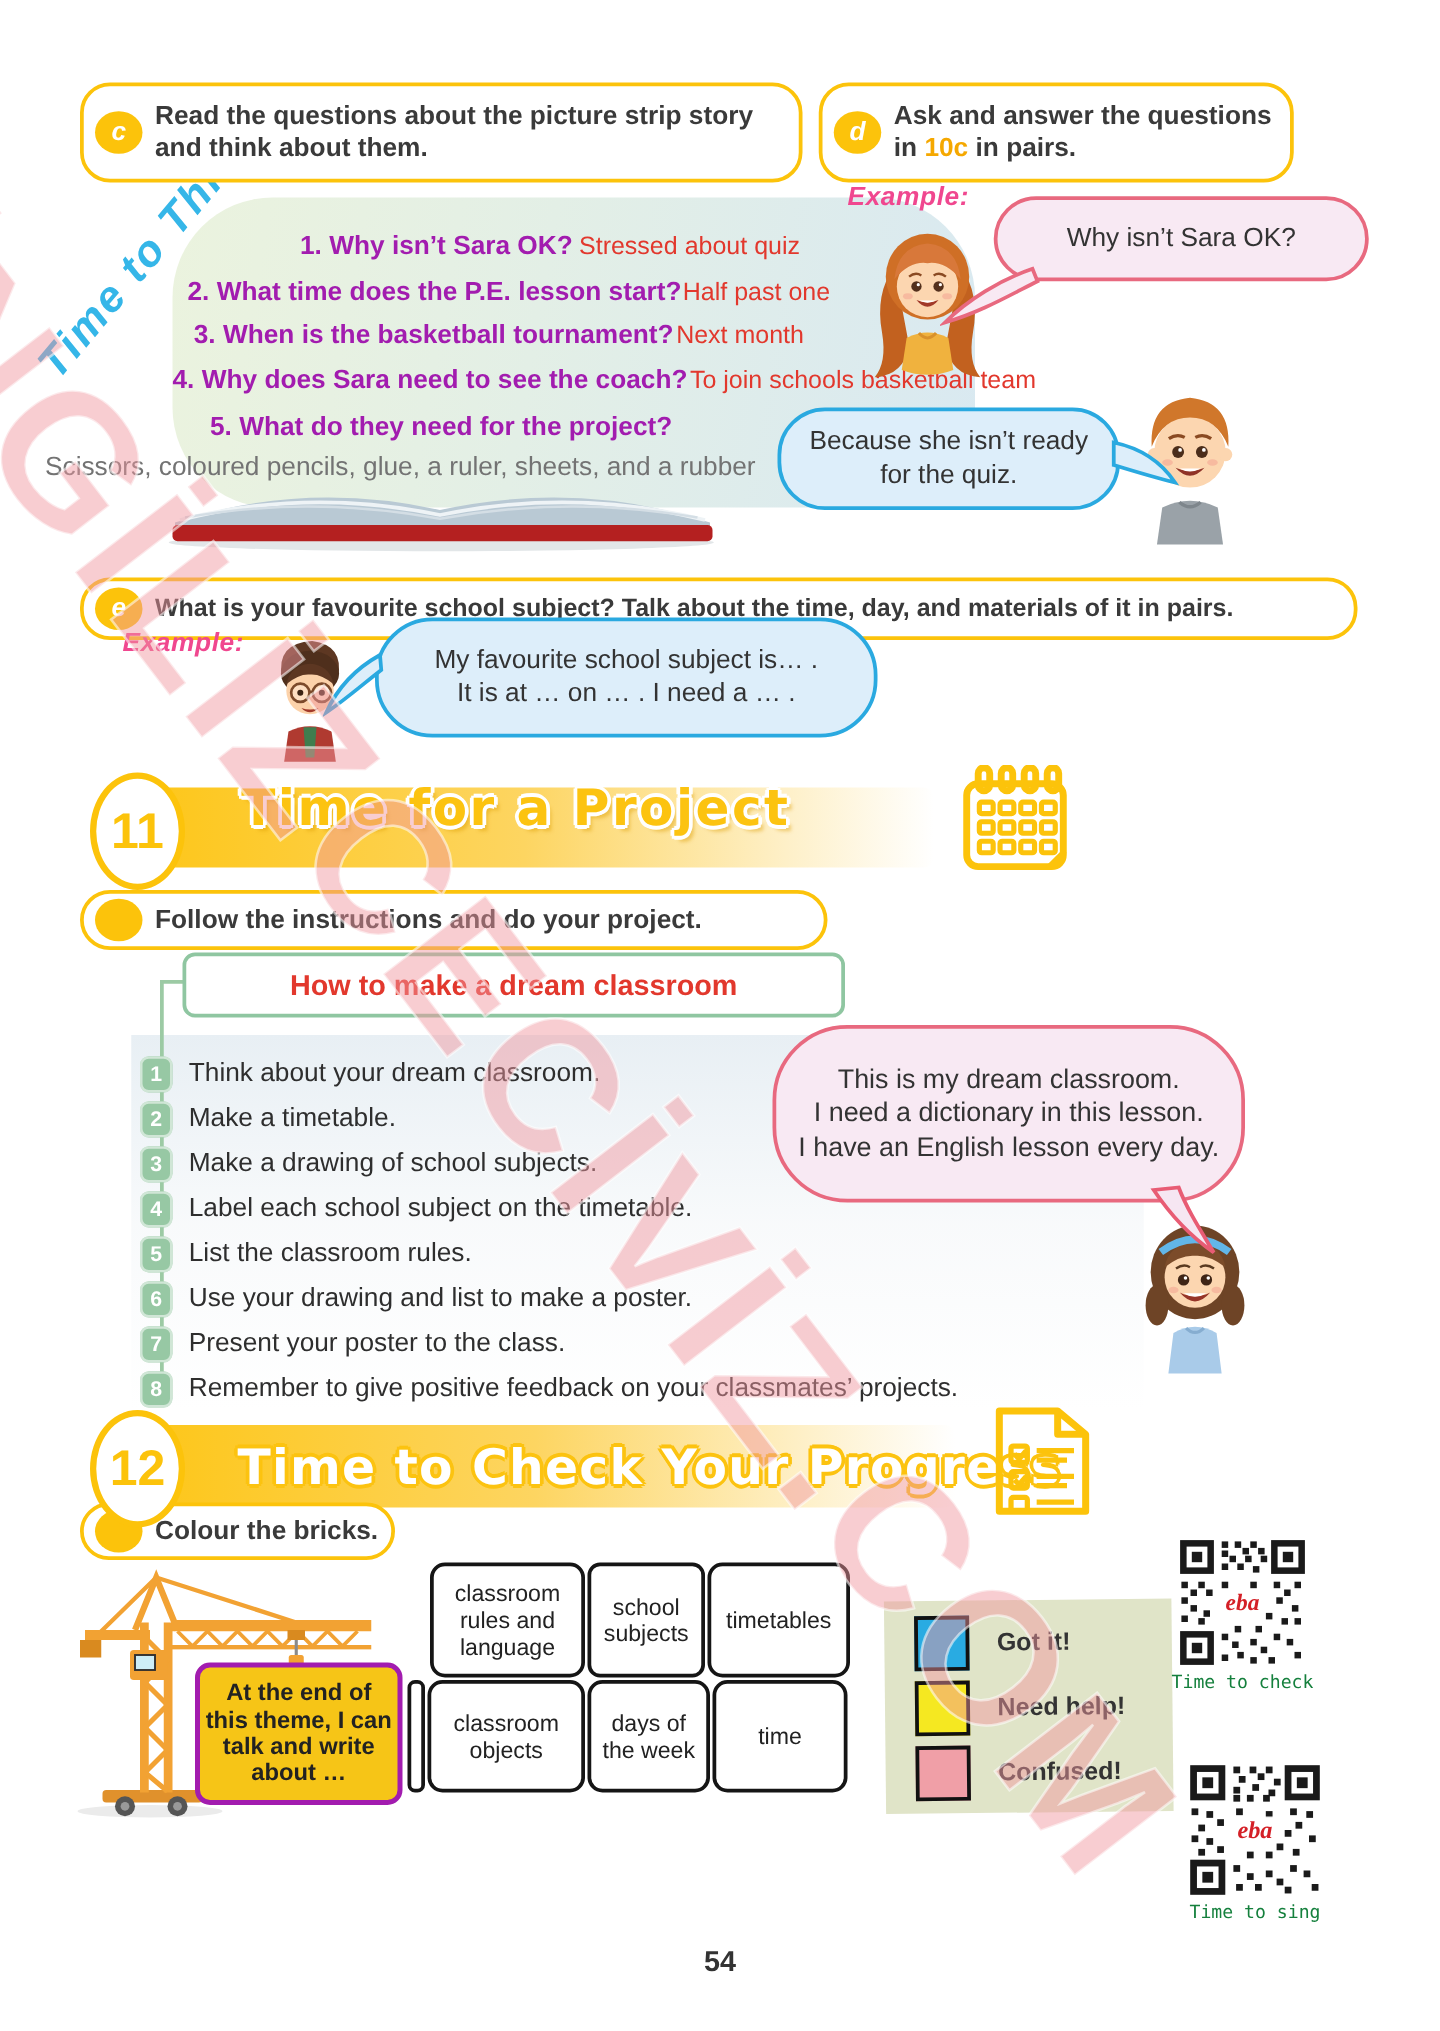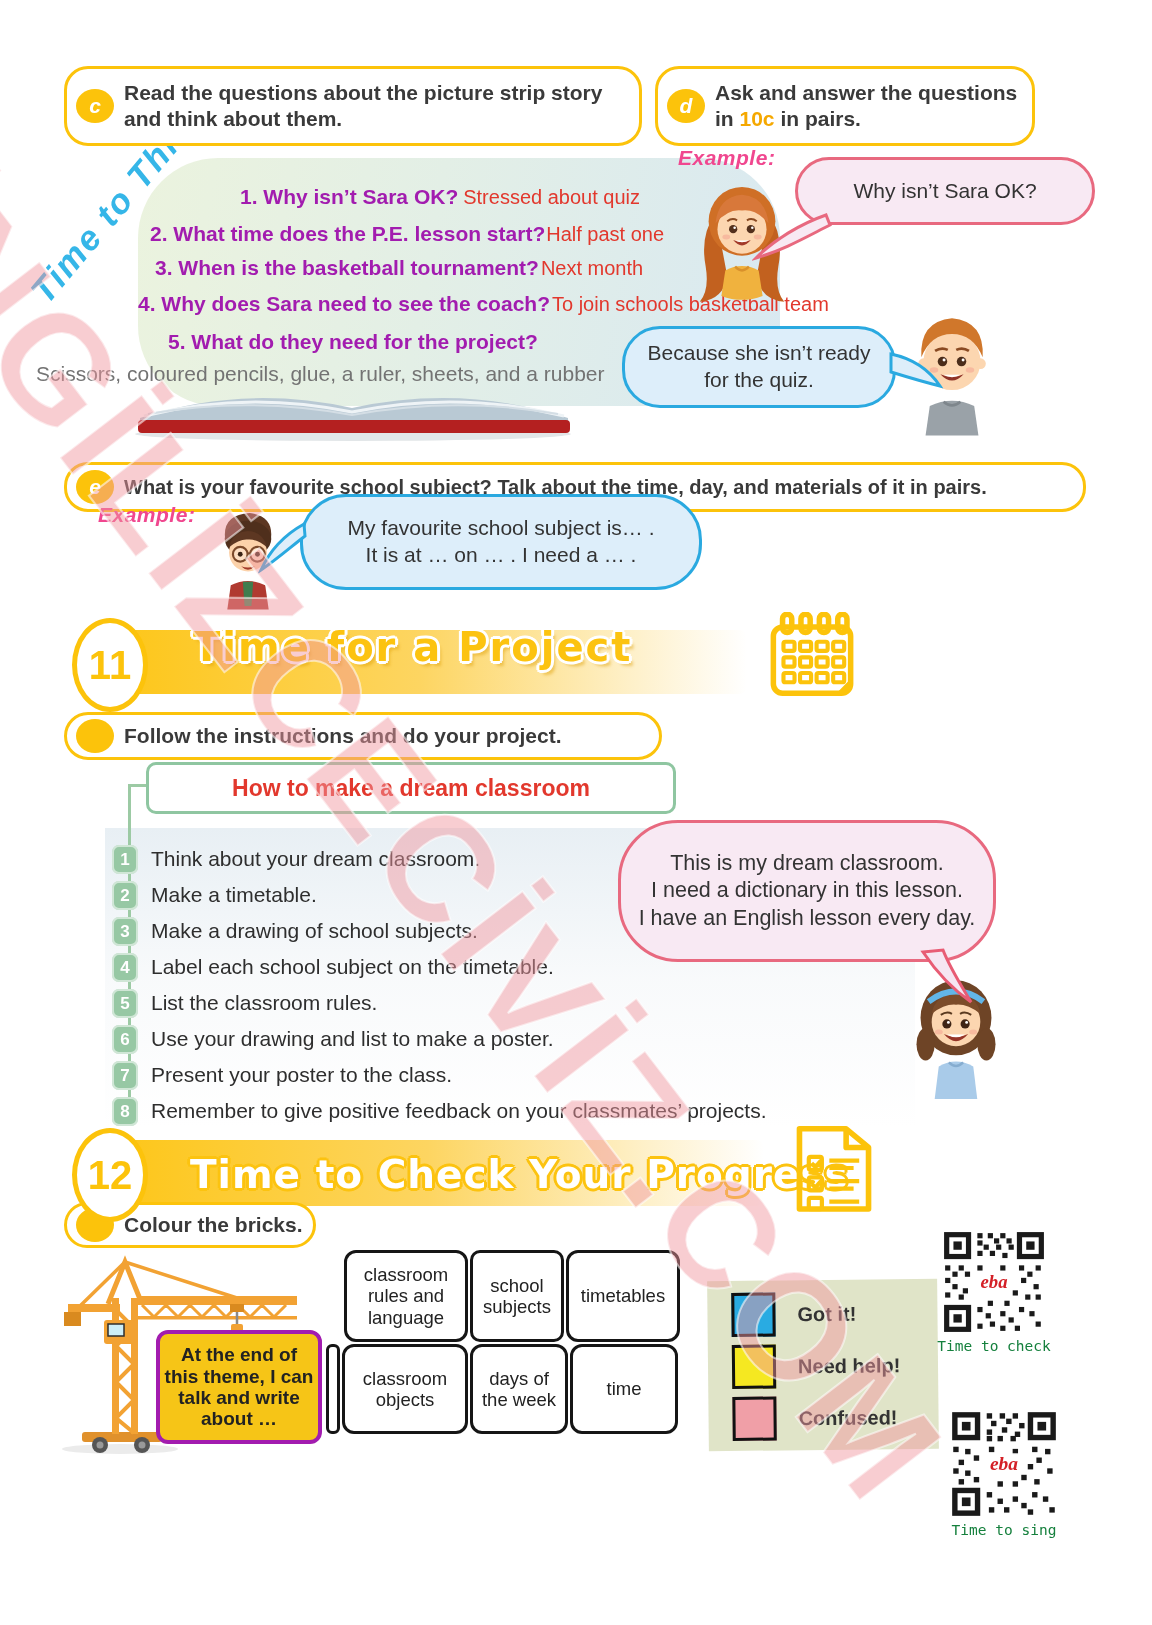--- a/index.html
+++ b/index.html
@@ -527,14 +527,15 @@
       <rect x="76" y="76" width="5" height="5"></rect>
         <rect x="86" y="80" width="5" height="5"></rect>
         <rect x="92" y="90" width="5" height="5"></rect>
       <rect x="72" y="92" width="5" height="5"></rect>
     </g>
     <rect x="32" y="40" width="36" height="20" rx="4" fill="rgba(255,255,255,.92)"></rect>
     <text x="50" y="56" text-anchor="middle" font-size="18" font-style="italic" font-weight="bold" fill="#d42027" font-family="Liberation Serif, serif">eba</text>
   </svg>
   <div class="abs qr-label" style="left:938px;top:1522px;width:132px;">Time to sing</div>
 
+  <div class="abs page-number">54</div>
 
 </div>
 
 </body></html>

